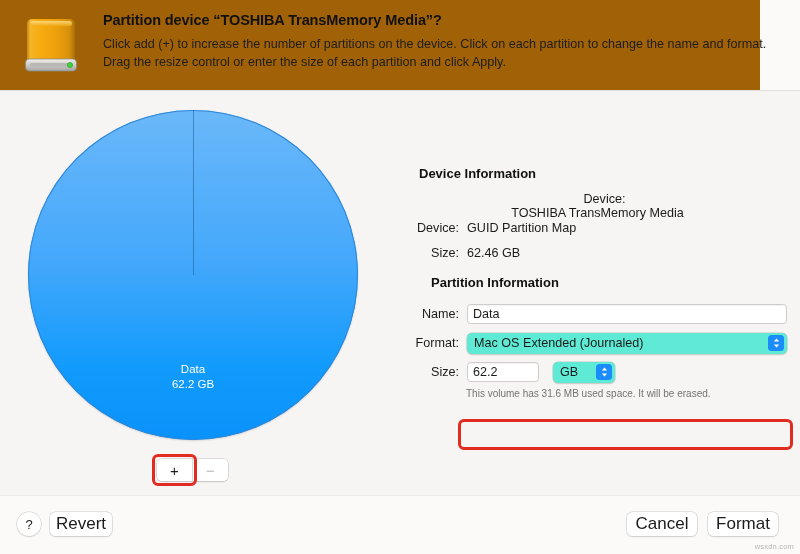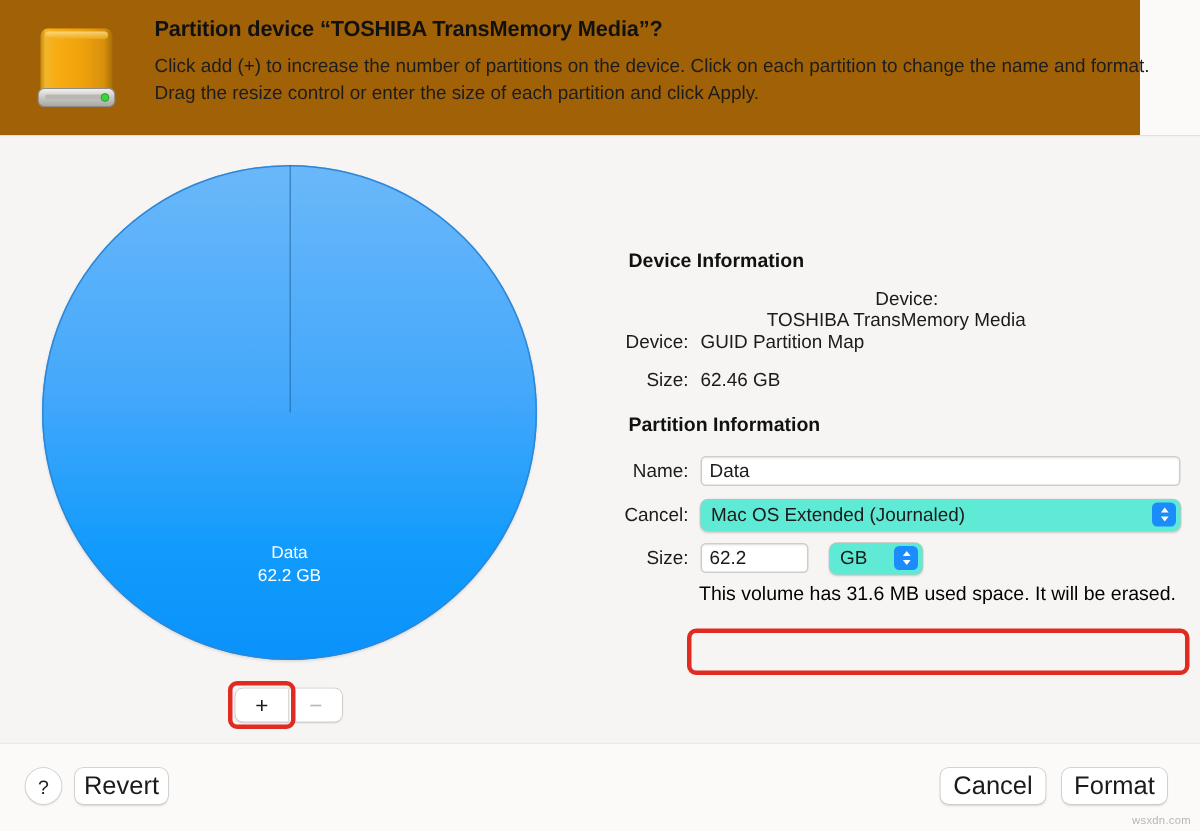--- a/index.html
+++ b/index.html
@@ -138,21 +138,21 @@
     width: 405px; height: 404px;
   }
   .section-title {
     position: absolute;
     font-size: 13px;
     font-weight: bold;
     color: #111;
     padding-left: 16px;
   }
   #device-info-title { left: 8px; top: 75px; }
-  #partition-info-title { left: 8px; top: 184px; }
+  #partition-info-title { left: 20px; top: 184px; }
 
   .row {
     position: absolute;
     left: 0;
     width: 405px;
     height: 22px;
     display: flex;
     align-items: center;
   }
   .row-label {
@@ -230,22 +230,22 @@
     width: 335px; height: 31px;
     border: 3px solid #e02b20;
     border-radius: 6px;
     box-sizing: border-box;
     pointer-events: none;
   }
 
   .note {
     position: absolute;
     left: 71px; top: 297px;
-    font-size: 13px;
-    color: #000000;
+    font-size: 10px;
+    color: #737373;
   }
 
   
   .footer {
     position: absolute;
     left: 0; top: 495px;
     width: 800px; height: 59px;
     background: #fbfaf9;
     border-top: 1px solid #eceaea;
     box-sizing: border-box;
@@ -359,21 +359,21 @@
     </div>
 
     <div class="section-title" id="partition-info-title">Partition Information</div>
 
     <div class="row" id="row-name">
       <div class="row-label">Name:</div>
       <div class="text-field" id="name-input">Data</div>
     </div>
 
     <div class="row" id="row-format">
-      <div class="row-label">Cancel:</div>
+      <div class="row-label">Format:</div>
       <div class="popup" id="format-popup">
         <span>Mac OS Extended (Journaled)</span>
         <span class="chevrons">
           <svg width="9" height="12" viewBox="0 0 9 12" fill="none">
             <path d="M4.5 1.4 L7.1 4.6 H1.9 Z" fill="#ffffff"></path>
             <path d="M4.5 10.6 L1.9 7.4 H7.1 Z" fill="#ffffff"></path>
           </svg>
         </span>
       </div>
     </div>

